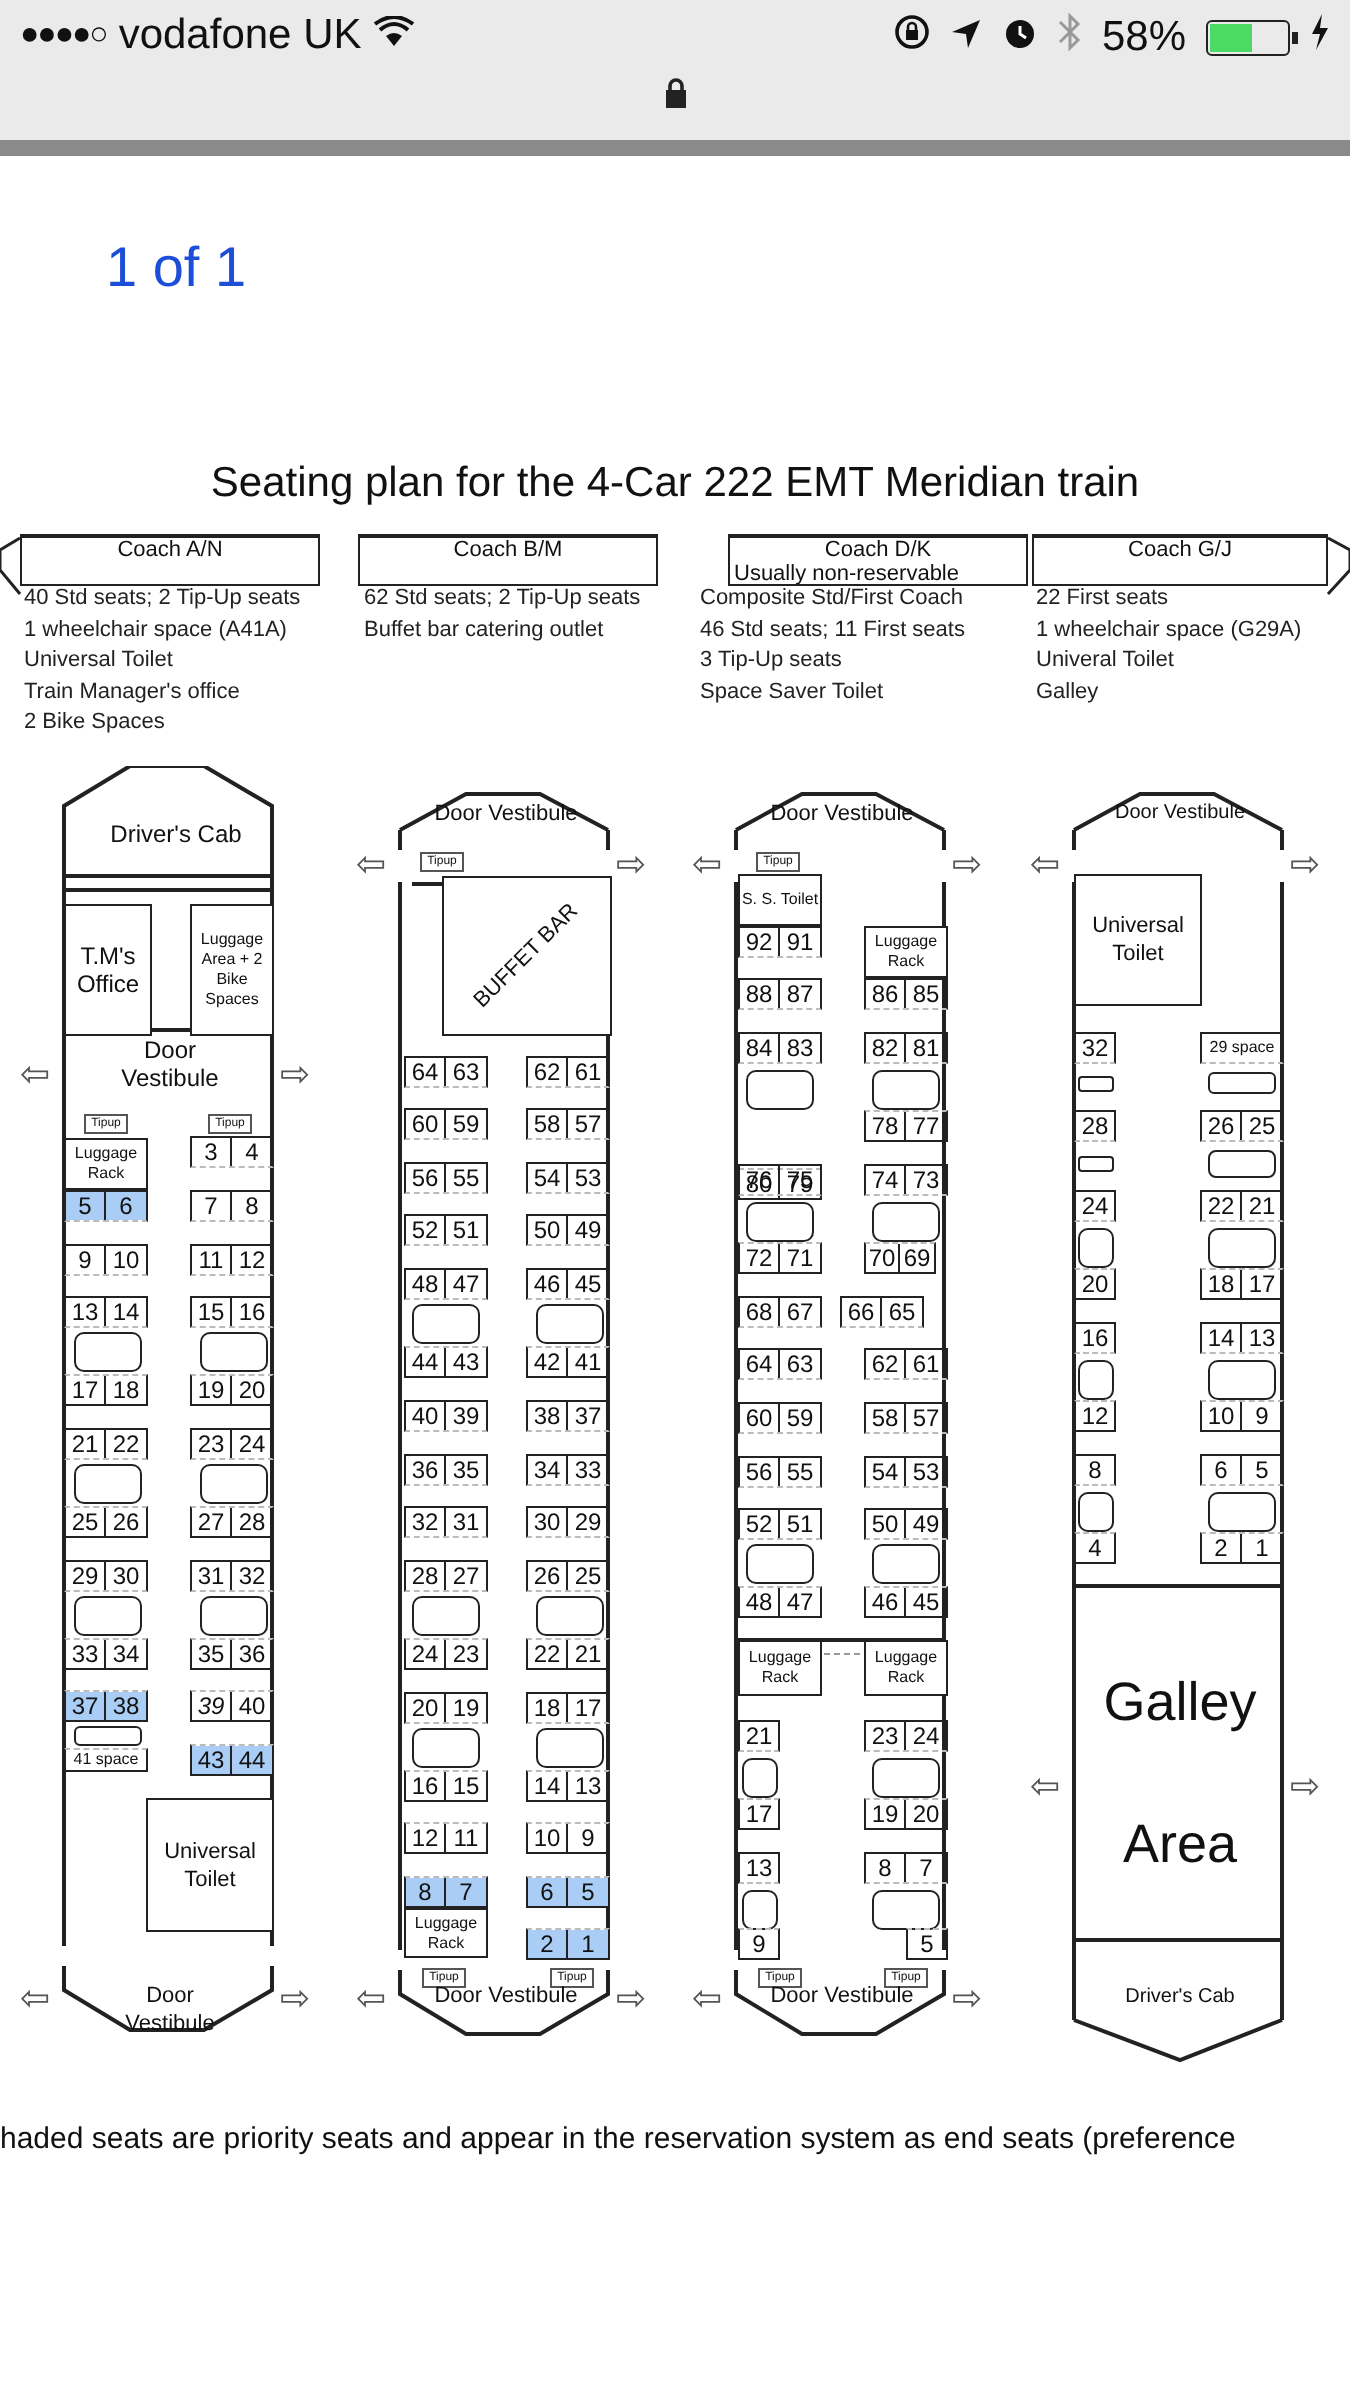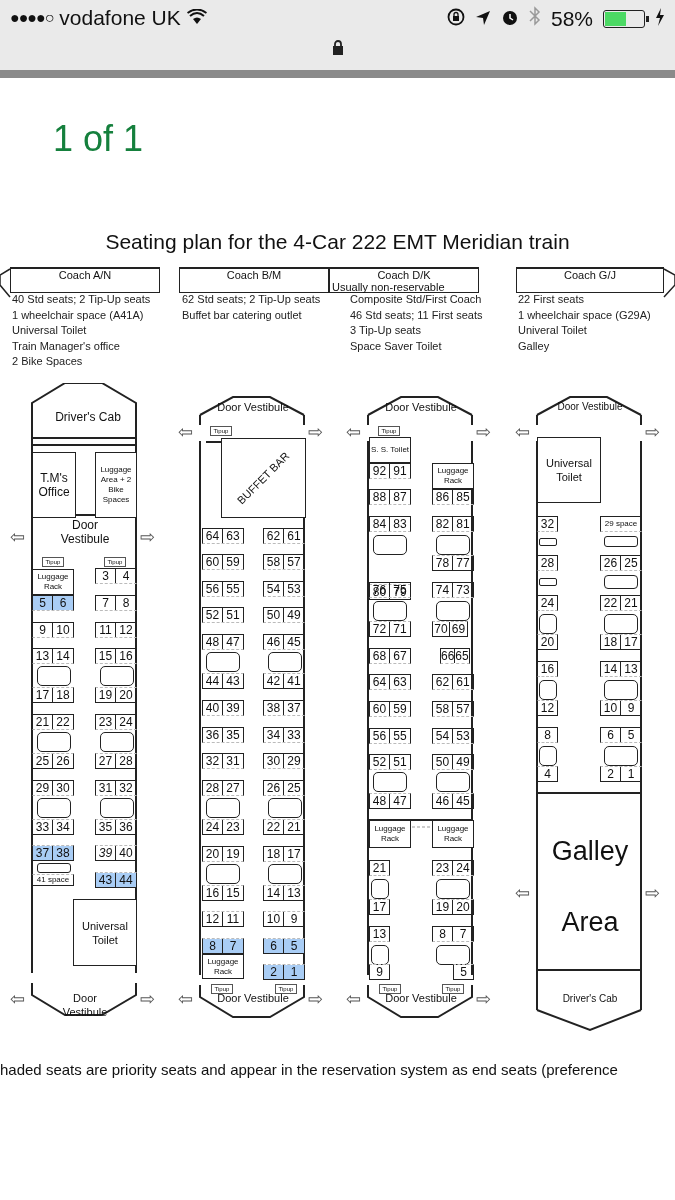--- a/index.html
+++ b/index.html
@@ -12,21 +12,21 @@
   .status { position: absolute; left: 0; top: 4px; width: 675px; height: 30px; font-size: 21px; }
   .status .carrier { position: absolute; left: 10px; top: 2px; display: flex; align-items: center; gap: 6px; }
   .dots { letter-spacing: -1px; font-size: 16px; }
   .status .time { position: absolute; left: 0; width: 675px; text-align: center; top: 2px; font-weight: bold; }
   .status .right { position: absolute; right: 10px; top: 2px; display: flex; align-items: center; gap: 10px; }
   .battery { width: 42px; height: 18px; border: 1.5px solid #222; border-radius: 3px; position: relative; padding: 1px; }
   .battery .fill { height: 100%; background: #4cd964; }
   .battery:after { content: ""; position: absolute; right: -5px; top: 5px; width: 3px; height: 6px; background: #222; }
   .url { position: absolute; top: 36px; width: 675px; text-align: center; font-size: 21px; color: #222; }
 
-  .pager { position: absolute; left: 53px; top: 118px; font-size: 36px; color: #15803d; }
+  .pager { position: absolute; left: 53px; top: 118px; font-size: 28px; color: #1d4ed8; }
   .title { position: absolute; left: 0; width: 675px; top: 230px; text-align: center; font-size: 21px; }
 
   
   .chead { position: absolute; top: 267px; height: 26px; border: 1.5px solid #222; border-top-width: 2px; text-align: center; font-size: 11px; line-height: 12px; background: #fff; }
   .chead .sub { text-align: left; padding-left: 2px; font-size: 11px; }
   .cinfo { position: absolute; top: 292px; font-size: 11px; line-height: 15.6px; color: #222; }
   .lbl { position: absolute; text-align: center; font-size: 11px; line-height: 14px; }
   .box { position: absolute; border: 1.5px solid #222; background: #fff; text-align: center; font-size: 10px; line-height: 12px; display: flex; align-items: center; justify-content: center; flex-direction: column; }
   .seatpair { position: absolute; height: 16px; display: flex; border-top: 1.5px solid #222; border-left: 1.5px solid #222; border-right: 1.5px solid #222; border-bottom: 1px dashed #bbb; }
   .seatpair.btm { border-top: 1px dashed #bbb; border-bottom: 1.5px solid #222; }
@@ -107,21 +107,21 @@
 
 <svg style="position:absolute;left:0;top:267px" width="12" height="34">
     <path d="M10 2 L0 8 L0 18 L10 30" stroke="#222" stroke-width="1.5" fill="none"></path>
   </svg>
 <div class="chead" style="left:10px;width:150px">
     <div>Coach A/N</div>
   </div>
 <div class="chead" style="left:179px;width:150px">
     <div>Coach B/M</div>
   </div>
-<div class="chead" style="left:329px;width:150px">
+<div class="chead" style="left:364px;width:150px">
     <div>Coach D/K</div>
     <div class="sub">Usually non-reservable</div>
   </div>
 <div class="chead" style="left:516px;width:148px">
     <div>Coach G/J</div>
   </div>
 <svg style="position:absolute;left:662px;top:267px" width="13" height="34">
     <path d="M2 2 L13 8 L13 18 L2 30" stroke="#222" stroke-width="1.5" fill="none"></path>
   </svg>
 
@@ -488,21 +488,21 @@
     </div>
   <div class="seatpair btm" style="left:432px;top:621px;width:36px">
       <div class="seat">70</div>
       <div class="seat">69</div>
     </div>
 
   <div class="seatpair" style="left:369px;top:648px;width:42px">
       <div class="seat">68</div>
       <div class="seat">67</div>
     </div>
-  <div class="seatpair" style="left:440px;top:648px;width:30px">
+  <div class="seatpair" style="left:420px;top:648px;width:42px">
       <div class="seat">66</div>
       <div class="seat">65</div>
     </div>
   <div class="seatpair" style="left:369px;top:674px;width:42px">
       <div class="seat">64</div>
       <div class="seat">63</div>
     </div>
   <div class="seatpair" style="left:432px;top:674px;width:42px">
       <div class="seat">62</div>
       <div class="seat">61</div>

